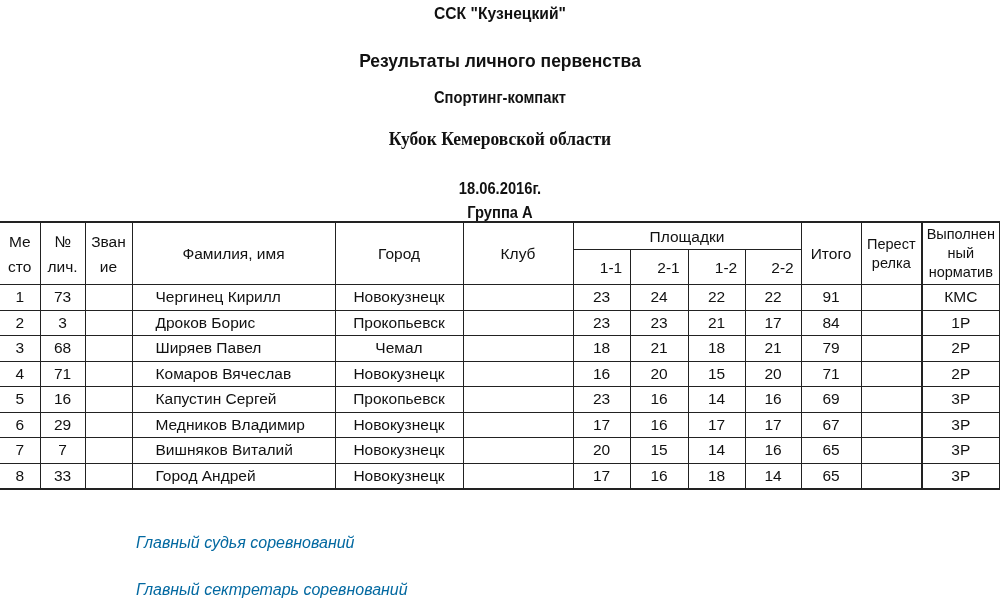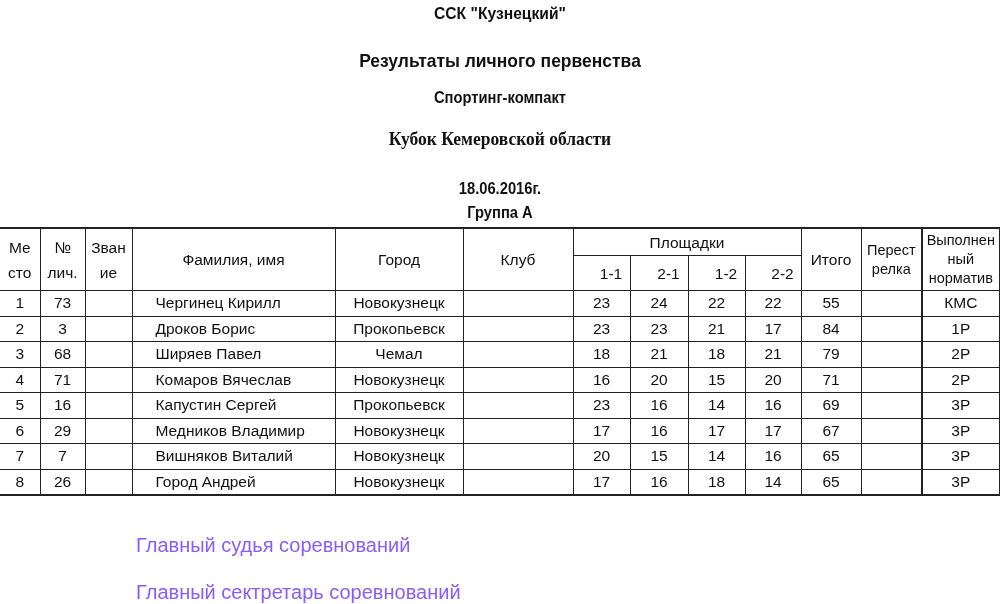--- a/index.html
+++ b/index.html
@@ -5,35 +5,35 @@
   html, body { margin: 0; padding: 0; background: #ffffff; }
   body { width: 1000px; height: 604px; position: relative; overflow: hidden; font-family: "Liberation Sans", "DejaVu Sans", sans-serif; color: #111; }
   .title { position: absolute; left: 0; width: 1000px; text-align: center; font-weight: bold; color: #111; }
   .t-club { top: 4px; font-size: 17px; transform: scaleX(0.92); }
   .t-results { top: 50px; font-size: 19px; transform: scaleX(0.92); }
   .t-discipline { top: 89px; font-size: 16px; transform: scaleX(0.92); }
   .t-cup { top: 128px; font-size: 19px; font-family: "Liberation Serif", "DejaVu Serif", serif; transform: scaleX(0.92); }
   .t-date { top: 180px; font-size: 16px; transform: scaleX(0.92); }
   .t-group { top: 204px; font-size: 16px; transform: scaleX(0.92); }
 
-  table.results { position: absolute; left: 0; top: 227px; border-collapse: collapse; table-layout: fixed; width: 999px; font-size: 15.5px; }
+  table.results { position: absolute; left: 0; top: 221px; border-collapse: collapse; table-layout: fixed; width: 999px; font-size: 15.5px; }
   table.results td, table.results th { border: 1px solid #222; padding: 0; font-weight: normal; overflow: hidden; white-space: nowrap; }
   table.results thead th { text-align: center; vertical-align: middle; line-height: 25px; }
   table.results thead tr.h1 th { height: 26px; }
   table.results thead tr.h2 th { height: 34px; padding-left: 19px; }
   table.results thead th.wrap { white-space: normal; line-height: 25px; }
   table.results thead th.wrap3 { white-space: normal; line-height: 19px; font-size: 14.5px; }
   table.results tbody td { height: 24.5px; line-height: 24px; text-align: center; }
   table.results tbody td.name { text-align: left; padding-left: 23px; }
   table.results thead { border-top: 2px solid #222; }
   table.results tr.last td { border-bottom: 2px solid #222; }
   .col-norm { border-left: 2px solid #222 !important; }
   table.results td:first-child, table.results th:first-child { border-left: none; }
 
-  .footer { position: absolute; left: 136px; font-size: 20px; color: #8b5cf6; }
+  .footer { position: absolute; left: 136px; font-size: 16px; color: #0369a1; font-style: italic; }
   .f-judge { top: 534px; }
   .f-secretary { top: 581px; }
 </style>
 </head>
 <body>
 
 <div class="title t-club">ССК "Кузнецкий"</div>
 <div class="title t-results">Результаты личного первенства</div>
 <div class="title t-discipline">Спортинг-компакт</div>
 <div class="title t-cup">Кубок Кемеровской области</div>
@@ -81,21 +81,21 @@
         <td>1</td>
         <td>73</td>
         <td></td>
         <td class="name">Чергинец Кирилл</td>
         <td>Новокузнецк</td>
         <td></td>
         <td>23</td>
         <td>24</td>
         <td>22</td>
         <td>22</td>
-        <td>55</td>
+        <td>91</td>
         <td></td>
         <td class="col-norm">КМС</td>
       </tr>
       <tr>
         <td>2</td>
         <td>3</td>
         <td></td>
         <td class="name">Дроков Борис</td>
         <td>Прокопьевск</td>
         <td></td>
@@ -177,21 +177,21 @@
         <td>20</td>
         <td>15</td>
         <td>14</td>
         <td>16</td>
         <td>65</td>
         <td></td>
         <td class="col-norm">3Р</td>
       </tr>
       <tr class="last">
         <td>8</td>
-        <td>26</td>
+        <td>33</td>
         <td></td>
         <td class="name">Город Андрей</td>
         <td>Новокузнецк</td>
         <td></td>
         <td>17</td>
         <td>16</td>
         <td>18</td>
         <td>14</td>
         <td>65</td>
         <td></td>

